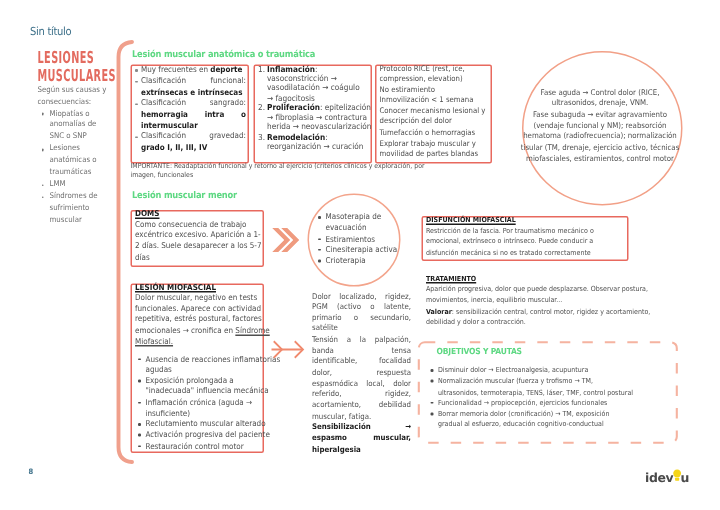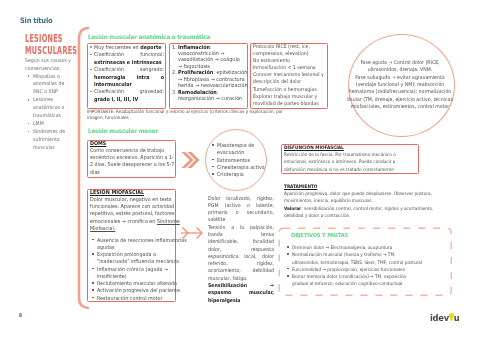--- a/index.html
+++ b/index.html
@@ -1,21 +1,21 @@
 <!DOCTYPE html>
 <html><head>
 <meta charset="utf-8">
 <style>
   html,body{margin:0;padding:0;background:#fff;}
   body{width:480px;height:340px;font-family:"DejaVu Sans",sans-serif;overflow:hidden;position:relative;}
   .page{position:absolute;left:0;top:0;width:480px;height:340px;background:#fff;}
   .abs{position:absolute;box-sizing:border-box;}
   .cond{font-family:"DejaVu Sans Condensed","DejaVu Sans",sans-serif;}
 
-  #doc-title{left:20px;top:15.5px;font-size:7.4px;color:#3d7089;font-weight:700;letter-spacing:-0.2px;
+  #doc-title{left:20px;top:15.5px;font-size:7.4px;color:#3d7089;font-weight:400;letter-spacing:-0.2px;
              font-family:"DejaVu Sans Condensed","DejaVu Sans",sans-serif;}
   #h1{left:25px;top:33px;width:120px;font-size:11px;line-height:11.8px;color:#e36b5f;font-weight:700;letter-spacing:0.4px;
       font-family:"DejaVu Sans Condensed","DejaVu Sans",sans-serif;transform:scaleX(0.655);transform-origin:0 0;}
   #lead{left:25px;top:57px;width:56px;font-size:5.2px;line-height:7.9px;color:#6f6f6f;}
   #lead-list{left:27px;top:72.5px;width:43px;font-size:5.2px;line-height:7.9px;color:#6f6f6f;padding:0;margin:0;list-style:none;}
   #lead-list li{position:relative;padding-left:6px;}
   #lead-list li:before{content:"";position:absolute;left:0.6px;top:2.9px;width:1.6px;height:1.6px;border-radius:50%;background:#6f6f6f;}
 
   .green-head{color:#5dd882;font-weight:700;font-size:6.15px;letter-spacing:-0.12px;
               font-family:"DejaVu Sans Condensed","DejaVu Sans",sans-serif;}

